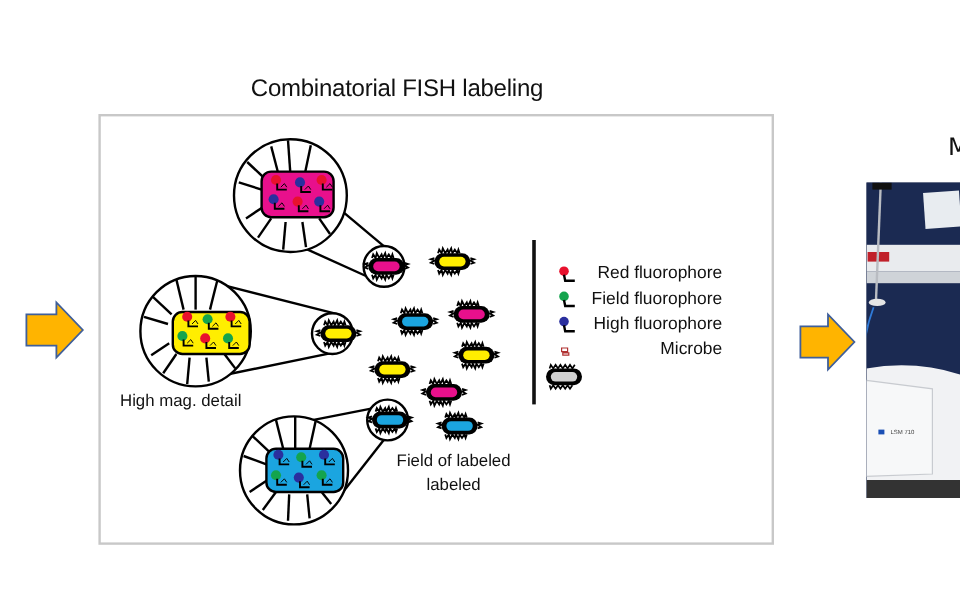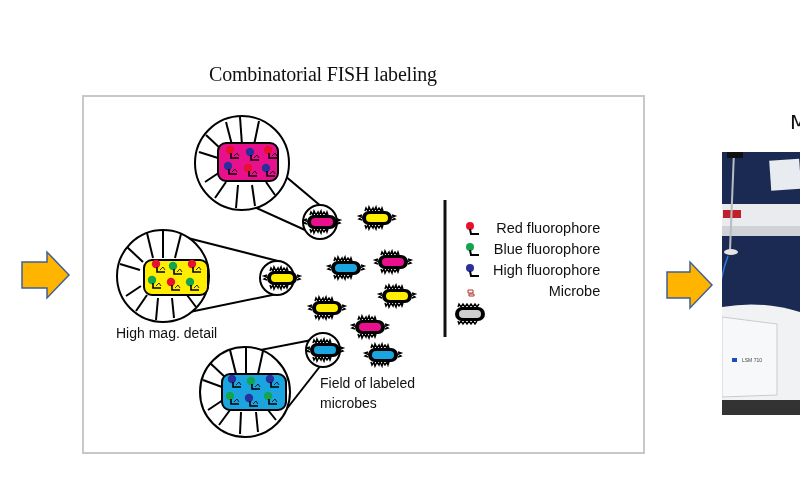--- a/index.html
+++ b/index.html
@@ -1,17 +1,17 @@
 <!DOCTYPE html>
 <html><head>
 <meta charset="utf-8">
 <style>
   html, body { margin:0; padding:0; background:#ffffff; }
   body { width:800px; height:500px; position:relative; overflow:hidden; font-family:"Liberation Sans", sans-serif; }
-  .title { position:absolute; left:209px; top:63px; font-size:20px; color:#111; font-family:Liberation Serif, serif; letter-spacing:-0.2px; }
+  .title { position:absolute; left:209px; top:63px; font-size:20px; color:#111; font-family:Liberation Sans, sans-serif; letter-spacing:-0.2px; }
   .title-right { position:absolute; left:790px; top:110px; font-size:20px; color:#111; font-family:"DejaVu Sans", sans-serif; }
   .panel { position:absolute; left:82px; top:95px; width:563px; height:359px; border:2px solid #c8c8c8; box-sizing:border-box; }
   svg { position:absolute; left:0; top:0; }
   .photo { position:absolute; left:722px; top:152px; width:78px; height:263px; overflow:hidden; background:#1c2a4e; }
 </style>
 </head>
 <body>
 
 <div class="title">Combinatorial FISH labeling</div>
 <div class="title-right">M</div>
@@ -212,29 +212,29 @@
   </g>
   <g>
     <rect x="455" y="307" width="30" height="14" rx="7" fill="#000"></rect>
     <rect x="459" y="310" width="22" height="8" rx="4" fill="#d0d0d0"></rect>
     <path d="M458,307 l1,-3 l2,3 l2,-3 l2,3 l2,-3 l2,3 l2,-3 l2,3 l2,-3 l2,3 l2,-3 M458,321 l1,3 l2,-3 l2,3 l2,-3 l2,3 l2,-3 l2,3 l2,-3 l2,3 l2,-3" stroke="#000" stroke-width="1.4" fill="none"></path>
   </g>
 </svg>
 
 <div style="position:absolute;left:493px;top:218px;font-size:14.5px;line-height:21px;color:#111;text-align:right;">
   <div>Red fluorophore</div>
-  <div>Blue fluorophore</div>
+  <div>Field fluorophore</div>
   <div>High fluorophore</div>
   <div>Microbe</div>
 </div>
 
-<div style="position:absolute;left:100px;top:325px;font-size:14px;color:#111;margin-left:16px;">High mag. detail</div>
-<div style="position:absolute;left:320px;top:373px;width:116px;font-size:14px;line-height:20px;color:#111;">
+<div style="position:absolute;left:100px;top:325px;font-size:14px;color:#111;">High mag. detail</div>
+<div style="position:absolute;left:320px;top:373px;width:116px;text-align:center;font-size:14px;line-height:20px;color:#111;">
   <div>Field of labeled</div>
-  <div>microbes</div>
+  <div>labeled</div>
 </div>
 
 <div class="photo">
   <svg width="78" height="263" viewBox="0 0 78 263">
     <rect x="0" y="0" width="78" height="263" fill="#1b2a52"></rect>
     <rect x="48" y="8" width="30" height="30" fill="#e8ecf0" transform="rotate(-4 60 20)"></rect>
     <rect x="0" y="52" width="78" height="22" fill="#e9ebee"></rect>
     <rect x="0" y="74" width="78" height="10" fill="#cfd3d8"></rect>
     <rect x="1" y="58" width="18" height="8" fill="#c0202a"></rect>
     <line x1="12" y1="0" x2="8" y2="98" stroke="#b9bcc2" stroke-width="2"></line>

